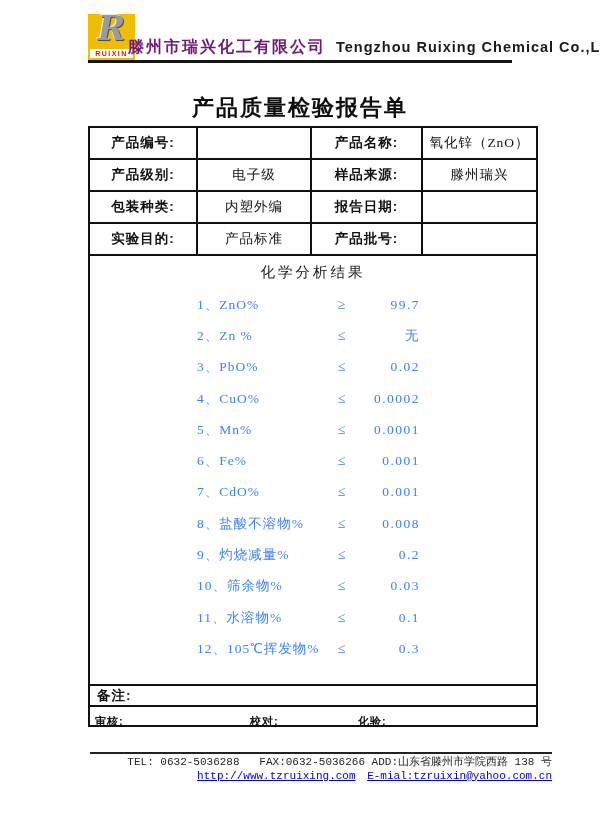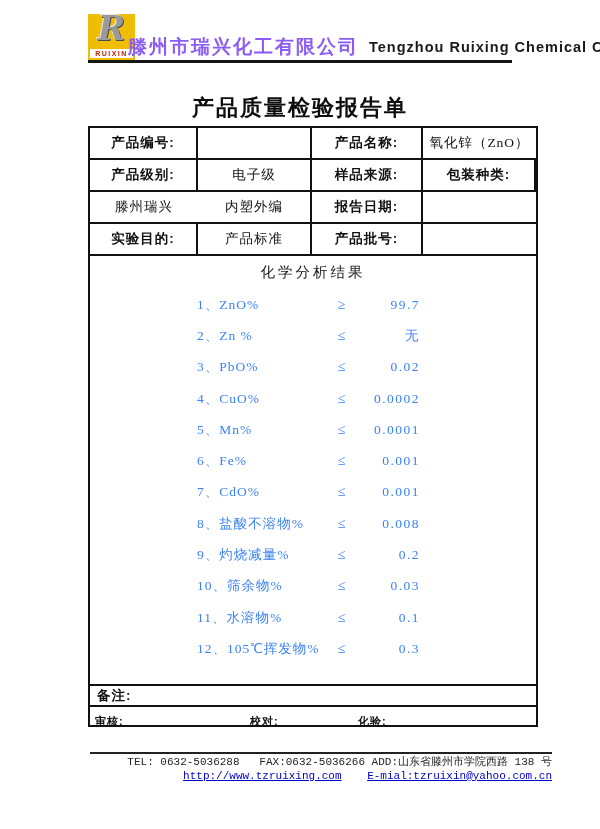--- a/index.html
+++ b/index.html
@@ -11,22 +11,22 @@
         overflow:hidden;}
   .logo-r{position:absolute;left:0;right:0;top:-4px;text-align:center;
           font-family:"DejaVu Serif", serif;font-style:italic;font-weight:bold;
           font-size:33px;line-height:38px;color:#9a9a9a;
           text-shadow:1px 1px 0 #4d4d4d,-1px -1px 0 #e8e8e8;}
   .logo-brand{position:absolute;left:2px;right:2px;bottom:2px;height:9px;background:#ffffff;
           color:#C82100;font-family:"Liberation Sans", sans-serif;font-weight:bold;
           font-size:7px;line-height:9px;letter-spacing:1.5px;text-align:center;}
   .company{position:absolute;left:128px;top:37px;height:20px;white-space:nowrap;
           display:flex;align-items:center;}
-  .company-cn{font-family:"Liberation Serif", serif;font-size:19px;font-weight:600;
-          letter-spacing:2px;color:#8b5cf6;}
+  .company-cn{font-family:"Liberation Serif", serif;font-size:16px;font-weight:600;
+          letter-spacing:2px;color:#701a75;}
   .company-en{font-family:"Liberation Sans", sans-serif;font-size:14.5px;font-weight:bold;
           letter-spacing:1px;color:#1a1a1a;margin-left:10px;}
   .header-rule{position:absolute;left:88px;top:60px;width:424px;height:2.5px;background:#151515;}
 
   
   .title{position:absolute;left:0;right:0;top:93px;text-align:center;
          font-family:"Liberation Sans", sans-serif;font-size:22px;font-weight:bold;
          letter-spacing:2px;color:#0d0d0d;}
 
   
@@ -61,21 +61,21 @@
   .sign-proof{left:160px;}
   .sign-test{left:268px;}
 
   
   .footer-rule{position:absolute;left:90px;top:752px;width:462px;height:2px;background:#222;}
   .footer-text{position:absolute;left:60px;top:756px;width:492px;text-align:right;
          font-size:11px;line-height:13.5px;font-family:Liberation Mono, monospace;color:#222;
          white-space:nowrap;}
   .footer-links{color:#0000CC;}
   .footer-links a{color:#0000CC;text-decoration:underline;cursor:pointer;}
-  .footer-links a + a{margin-left:19px;}
+  .footer-links a + a{margin-left:5px;}
 </style>
 </head>
 <body>
 
 <div class="page">
 
   <div class="logo">
     <div class="logo-r">R</div>
     <div class="logo-brand">RUIXIN</div>
   </div>
@@ -92,23 +92,23 @@
     <div class="info-grid">
 
       <div class="cell lab b-r">产品编号:</div>
       <div class="cell val b-r"></div>
       <div class="cell lab b-r">产品名称:</div>
       <div class="cell val">氧化锌（ZnO）</div>
 
       <div class="cell lab b-r">产品级别:</div>
       <div class="cell val b-r">电子级</div>
       <div class="cell lab b-r">样品来源:</div>
+      <div class="cell val">滕州瑞兴</div>
+
       <div class="cell lab b-r">包装种类:</div>
-
-      <div class="cell val">滕州瑞兴</div>
       <div class="cell val b-r">内塑外编</div>
       <div class="cell lab b-r">报告日期:</div>
       <div class="cell val"></div>
 
       <div class="cell lab b-r">实验目的:</div>
       <div class="cell val b-r">产品标准</div>
       <div class="cell lab b-r">产品批号:</div>
       <div class="cell val"></div>
     </div>
 

